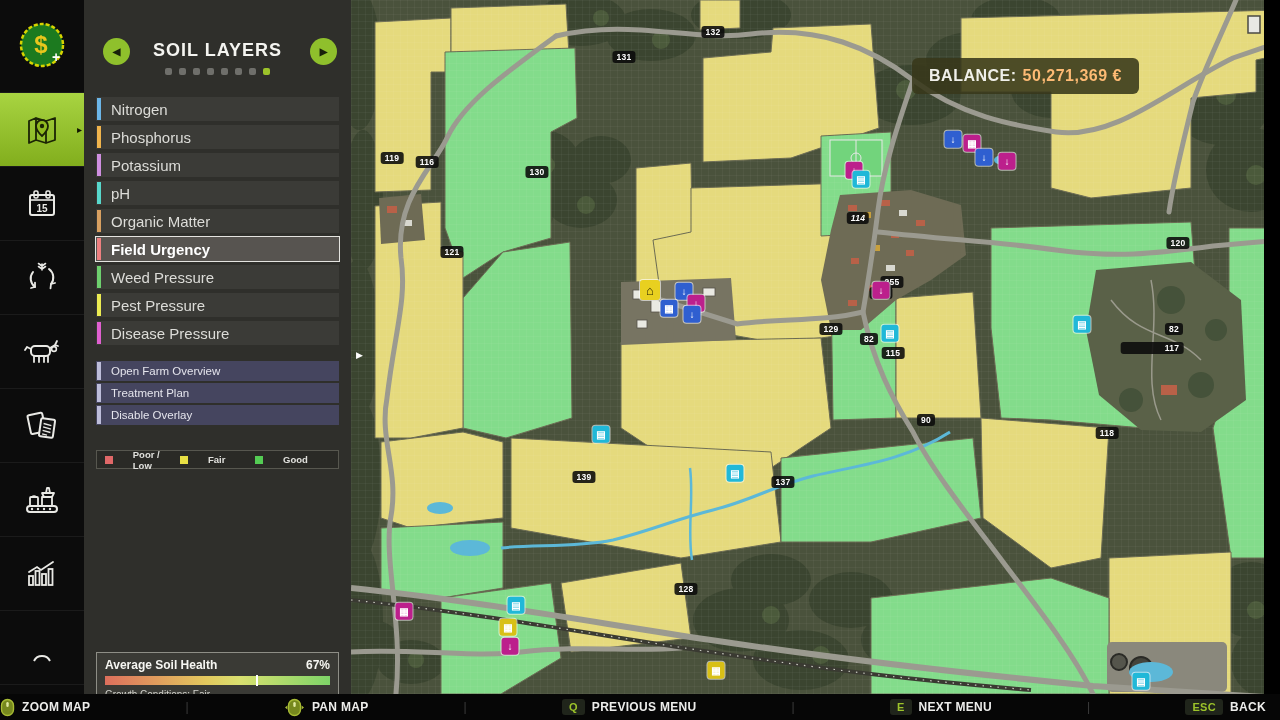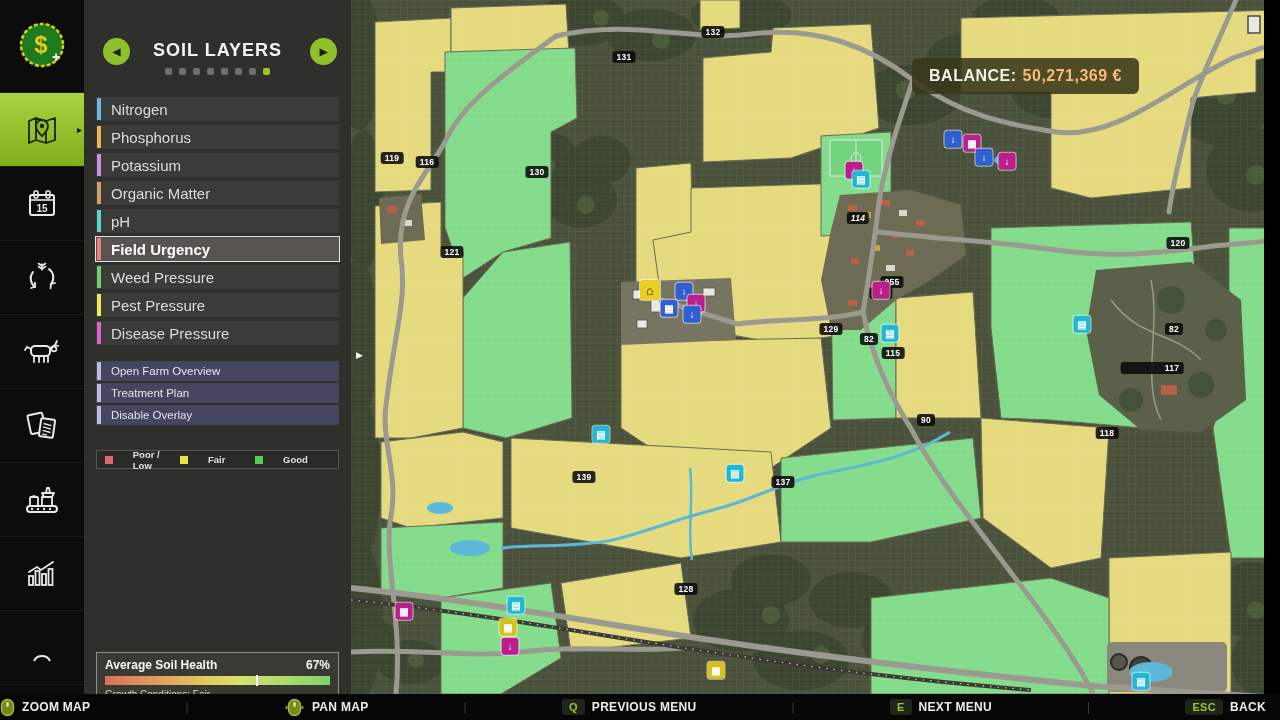--- a/index.html
+++ b/index.html
@@ -184,26 +184,26 @@
         </div>
         <div class="layer-item">
           <span class="bar" style="background: rgb(240, 180, 76);"></span>
           <span class="lab">Phosphorus</span>
         </div>
         <div class="layer-item">
           <span class="bar" style="background: rgb(207, 143, 224);"></span>
           <span class="lab">Potassium</span>
         </div>
         <div class="layer-item">
+          <span class="bar" style="background: rgb(88, 216, 204);"></span>
+          <span class="lab">pH</span>
+        </div>
+        <div class="layer-item">
           <span class="bar" style="background: rgb(216, 160, 96);"></span>
           <span class="lab">Organic Matter</span>
-        </div>
-        <div class="layer-item">
-          <span class="bar" style="background: rgb(88, 216, 204);"></span>
-          <span class="lab">pH</span>
         </div>
         <div class="layer-item selected">
           <span class="bar" style="background: rgb(238, 128, 128);"></span>
           <span class="lab">Field Urgency</span>
         </div>
         <div class="layer-item">
           <span class="bar" style="background: rgb(110, 208, 110);"></span>
           <span class="lab">Weed Pressure</span>
         </div>
         <div class="layer-item">
@@ -418,21 +418,21 @@
         <div class="badge" style="left: 186px; top: 172px;">130</div>
         <div class="badge" style="left: 101px; top: 252px;">121</div>
         <div class="badge" style="left: 507px; top: 218px; font-style: italic;">114</div>
         <div class="badge" style="left: 541px; top: 282px;">255</div>
         <div class="badge" style="left: 530px; top: 293px;">135</div>
         <div class="badge" style="left: 480px; top: 329px;">129</div>
         <div class="badge" style="left: 518px; top: 339px;">82</div>
         <div class="badge" style="left: 542px; top: 353px;">115</div>
         <div class="badge" style="left: 827px; top: 243px;">120</div>
         <div class="badge" style="left: 823px; top: 329px;">82</div>
-        <div class="badge" style="left: 801px; top: 368px; padding-left: 44px;">117</div>
+        <div class="badge" style="left: 801px; top: 348px; padding-left: 44px;">117</div>
         <div class="badge" style="left: 756px; top: 433px;">118</div>
         <div class="badge" style="left: 575px; top: 420px;">90</div>
         <div class="badge" style="left: 432px; top: 434px; margin-top: 48px;">137</div>
         <div class="badge" style="left: 233px; top: 477px;">139</div>
         <div class="badge" style="left: 335px; top: 589px;">128</div>
         <div class="marker" style="background: rgb(47, 95, 208); left: 602px; top: 141px;">↓</div>
         <div class="marker" style="background: rgb(188, 31, 140); left: 621px; top: 145px;">▦</div>
         <div class="marker" style="background: rgb(47, 95, 208); left: 633px; top: 159px;">↓</div>
         <div class="marker" style="background: rgb(188, 31, 140); left: 656px; top: 163px;">↓</div>
         <div class="marker" style="background: rgb(188, 31, 140); left: 503px; top: 172px;">↓</div>

